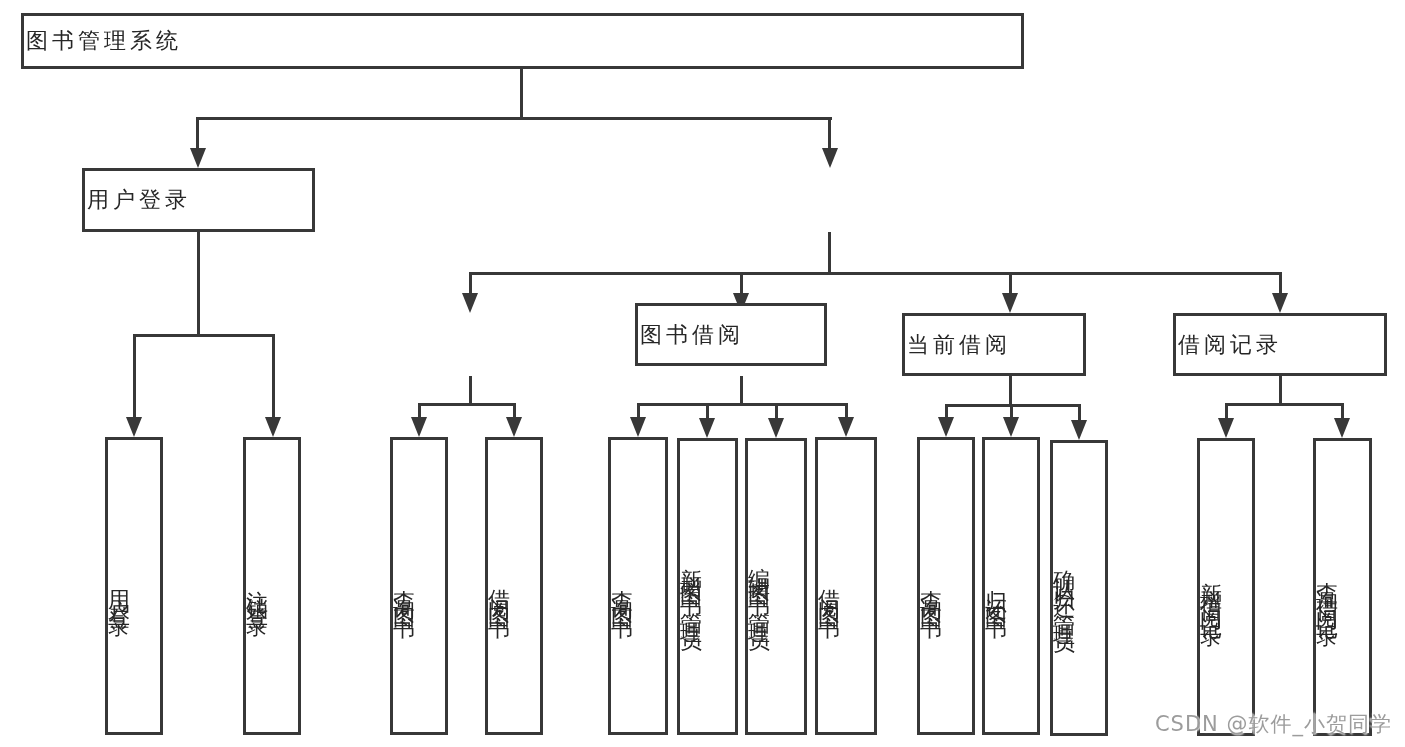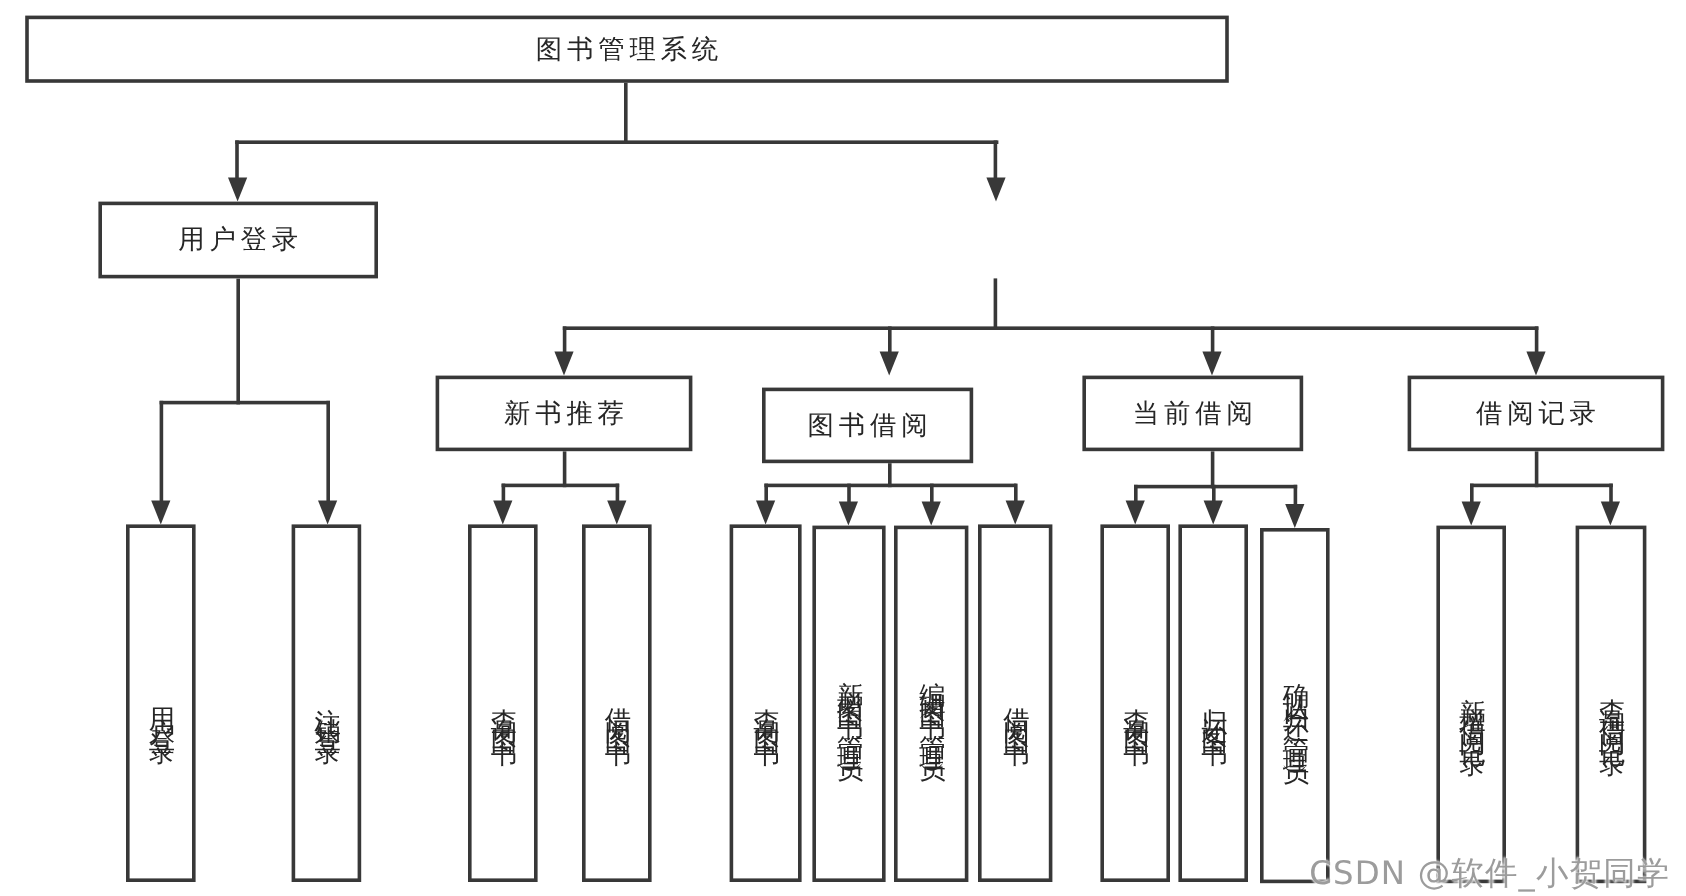--- a/index.html
+++ b/index.html
@@ -21,33 +21,33 @@
     position:absolute;width:0;height:0;z-index:1;
     border-left:8px solid transparent;
     border-right:8px solid transparent;
     border-top:20px solid var(--line);
   }
   .node-h,.node-v{
     position:absolute;box-sizing:border-box;z-index:2;
     background:var(--fill);
     border:3px solid var(--line);
     color:var(--text);
-    display:flex;align-items:center;justify-content:center;
+    display:flex;align-items:center;justify-content:flex-start;
   }
   .node-h{font-size:22px;letter-spacing:4px;}
   .node-h .lbl{white-space:nowrap;transform:translateX(2px);}
   .node-v .lbl{
     writing-mode:vertical-rl;
     font-size:22px;letter-spacing:9px;
     line-height:1;white-space:nowrap;
     transform:translateY(4px);
   }
   .watermark{
     position:absolute;z-index:5;
-    font-size:27px;color:var(--wm);letter-spacing:1px;
+    font-size:21px;color:var(--wm);letter-spacing:1px;
     white-space:nowrap;
     text-shadow:1px 1px 2px #fff,-1px -1px 2px #fff;
   }
 </style>
 </head>
 <body>
 
 <div class="canvas">
 
   <div>
@@ -124,24 +124,21 @@
   </div>
 
   <div class="node-h" style="left:21px;top:13px;width:1003px;height:56px;">
     <span class="lbl">图书管理系统</span>
   </div>
 
   <div class="node-h" style="left:82px;top:168px;width:233px;height:64px;">
     <span class="lbl">用户登录</span>
   </div>
 
-  <div class="node-h" style="left:363px;top:313px;width:214px;height:63px;">
-    <span class="lbl">新书推荐</span>
-  </div>
-  <div class="node-h" style="left:635px;top:323px;width:176px;height:63px;font-family:Liberation Mono, monospace;">
+  <div class="node-h" style="left:635px;top:303px;width:192px;height:63px;font-family:Liberation Mono, monospace;">
     <span class="lbl">图书借阅</span>
   </div>
   <div class="node-h" style="left:902px;top:313px;width:184px;height:63px;">
     <span class="lbl">当前借阅</span>
   </div>
   <div class="node-h" style="left:1173px;top:313px;width:214px;height:63px;">
     <span class="lbl">借阅记录</span>
   </div>
 
   <div class="node-v" style="left:105px;top:437px;width:58px;height:298px;">

